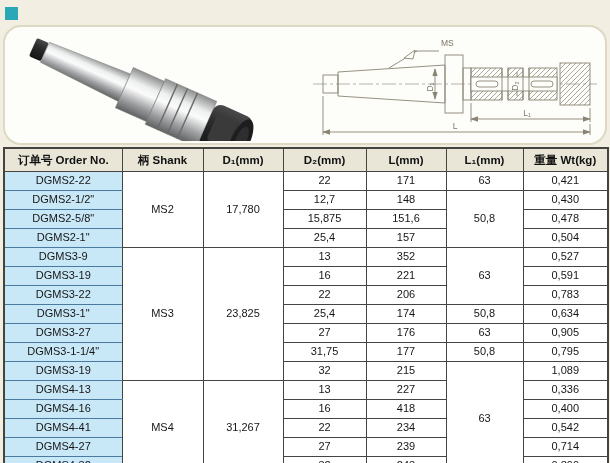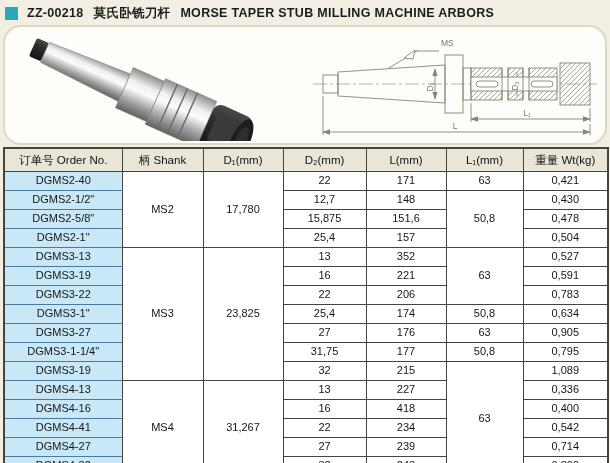--- a/index.html
+++ b/index.html
@@ -25,34 +25,33 @@
   .spec-table{
     position:absolute;left:3px;top:147px;width:604px;
     border-collapse:collapse;table-layout:fixed;
     font-size:11px;color:#161616;
   }
   .spec-table th,.spec-table td{
     border:1px solid #45443f;text-align:center;vertical-align:middle;
     padding:0;height:18px;line-height:1.05;overflow:hidden;white-space:nowrap;
   }
   .spec-table thead th{
-    background:#e9e6d8;font-weight:normal;font-size:11.5px;height:22px;color:#111;
+    background:#e9e6d8;font-weight:bold;font-size:11.5px;height:22px;color:#111;
   }
   .spec-table{border:2px solid #45443f;}
   td.c-order{
     background:#c9e8f7;border-top-color:#4a7aa0;border-bottom-color:#4a7aa0;
   }
   td.c-plain{background:#fff;}
 </style>
 </head>
 <body>
 
 <div class="titlebar">
   <span class="bullet" style="background:#29a9b5;" title="ZZ-00218"></span>
-  <span class="title-text"><span>ZZ-00218</span><span class="gap"></span><span>莫氏卧铣刀杆</span><span class="gap"></span><span>MORSE TAPER STUB MILLING MACHINE ARBORS</span></span>
 </div>
 
 <div class="panel">
 
   <svg width="300" height="112" viewBox="0 0 300 112">
     <defs>
       <linearGradient id="metal" x1="0" y1="0" x2="0" y2="1">
         <stop offset="0" stop-color="#8f8f8f"></stop>
         <stop offset="0.28" stop-color="#eef0f0"></stop>
         <stop offset="0.45" stop-color="#fbfbfb"></stop>
@@ -165,21 +164,21 @@
       <th>柄 Shank</th>
       <th>D₁(mm)</th>
       <th>D₂(mm)</th>
       <th>L(mm)</th>
       <th>L₁(mm)</th>
       <th>重量 Wt(kg)</th>
     </tr>
   </thead>
   <tbody>
       <tr>
-        <td class="c-order">DGMS2-40</td>
+        <td class="c-order">DGMS2-22</td>
         <td rowspan="4" class="c-plain">MS2</td>
         <td rowspan="4" class="c-plain">17,780</td>
         <td class="c-plain">22</td>
         <td class="c-plain">171</td>
         <td class="c-plain">63</td>
         <td class="c-plain">0,421</td>
       </tr>
       <tr>
         <td class="c-order">DGMS2-1/2"</td>
         <td class="c-plain">12,7</td>
@@ -193,21 +192,21 @@
         <td class="c-plain">151,6</td>
         <td class="c-plain">0,478</td>
       </tr>
       <tr>
         <td class="c-order">DGMS2-1"</td>
         <td class="c-plain">25,4</td>
         <td class="c-plain">157</td>
         <td class="c-plain">0,504</td>
       </tr>
       <tr>
-        <td class="c-order">DGMS3-13</td>
+        <td class="c-order">DGMS3-9</td>
         <td rowspan="7" class="c-plain">MS3</td>
         <td rowspan="7" class="c-plain">23,825</td>
         <td class="c-plain">13</td>
         <td class="c-plain">352</td>
         <td rowspan="3" class="c-plain">63</td>
         <td class="c-plain">0,527</td>
       </tr>
       <tr>
         <td class="c-order">DGMS3-19</td>
         <td class="c-plain">16</td>

